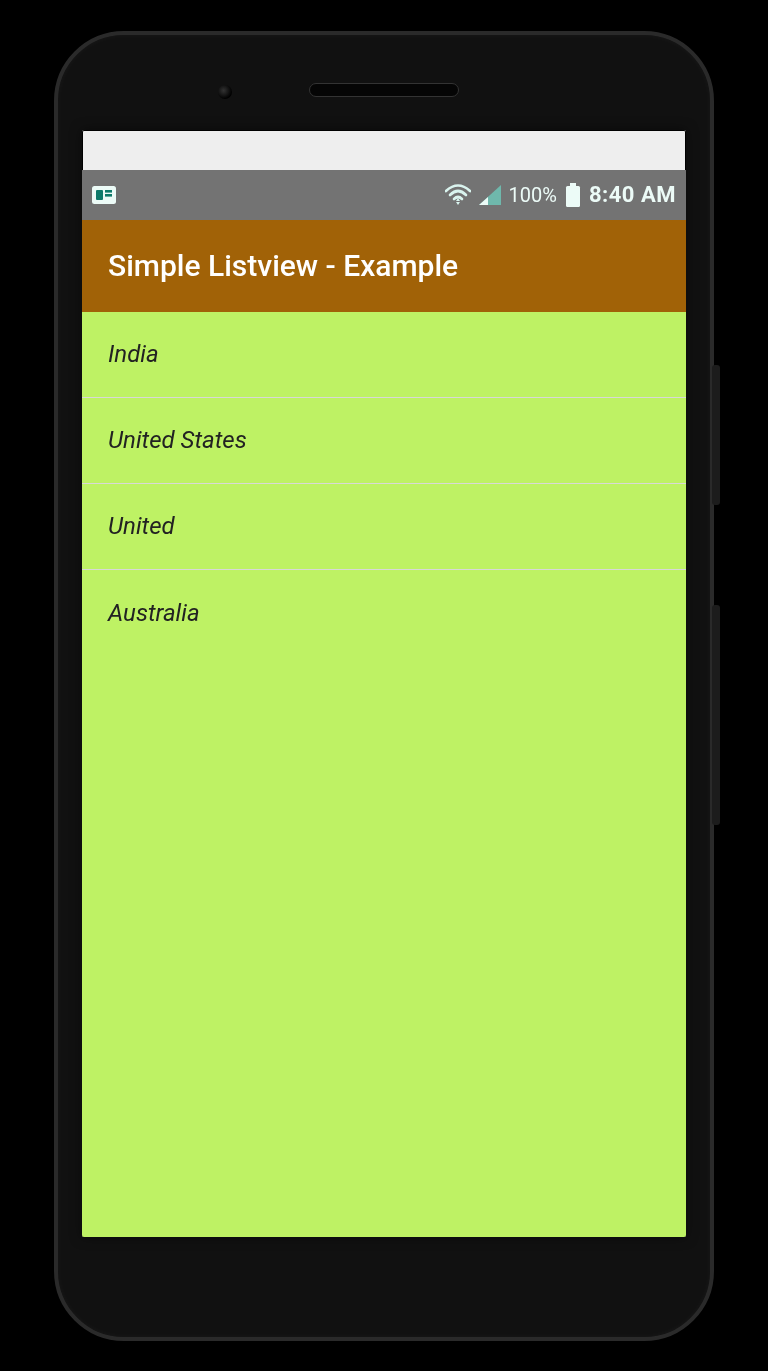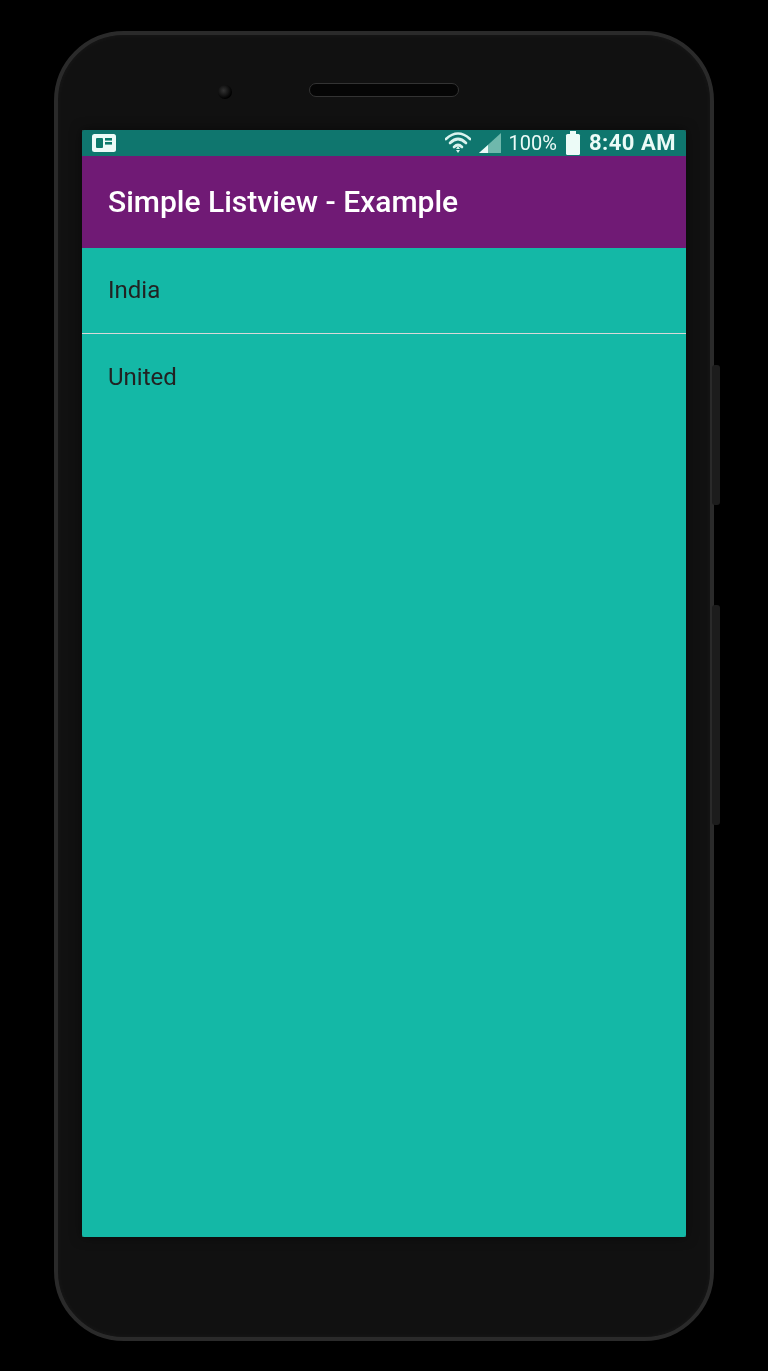--- a/index.html
+++ b/index.html
@@ -76,56 +76,58 @@
     background: #eee;
     border-radius: 2px;
     overflow: hidden;
     display: flex;
     flex-direction: column;
     box-shadow: inset 0 0 0 1px #000, 0 0 12px rgba(0,0,0,.5);
   }
 
   
   .status-bar {
-    height: 26px;
-    background: #0f766e;
+    height: 50px;
+    background: #737373;
     color: #ecfbf7;
     display: flex;
     align-items: center;
     padding: 0 10px;
     font-size: 22px;
+    margin-top: 40px;
   }
   .status-left { display: flex; align-items: center; gap: 6px; }
   .status-right {
     margin-left: auto;
     display: flex;
     align-items: center;
     gap: 8px;
   }
   .status-icon svg { display: block; }
   .clock { font-weight: 700; letter-spacing: 0.5px; }
   .pct   { font-size: 20px; }
 
   
   .app-bar {
     height: 92px;
-    background: #701a75;
+    background: #a16207;
     color: #fff;
     display: flex;
     align-items: center;
     padding: 0 26px;
     font-size: 30px;
     font-weight: 500;
   }
 
   
   .list {
     flex: 1;
-    background: #14b8a6;
+    background: #bef264;
     overflow-y: auto;
+    font-style: italic;
   }
   .list-item {
     height: 86px;
     display: flex;
     align-items: center;
     padding: 0 26px;
     font-size: 24px;
     color: #222;
     border-bottom: 1px solid #d8d8d8;
     cursor: pointer;
@@ -184,18 +186,24 @@
 
     <div class="app-bar">
       <span>Simple Listview - Example</span>
     </div>
 
     <div class="list">
       <div class="list-item">
         <span>India</span>
       </div>
       <div class="list-item">
+        <span>United States</span>
+      </div>
+      <div class="list-item">
         <span>United</span>
+      </div>
+      <div class="list-item">
+        <span>Australia</span>
       </div>
     </div>
 
   </div>
 </div>
 
 </body></html>

